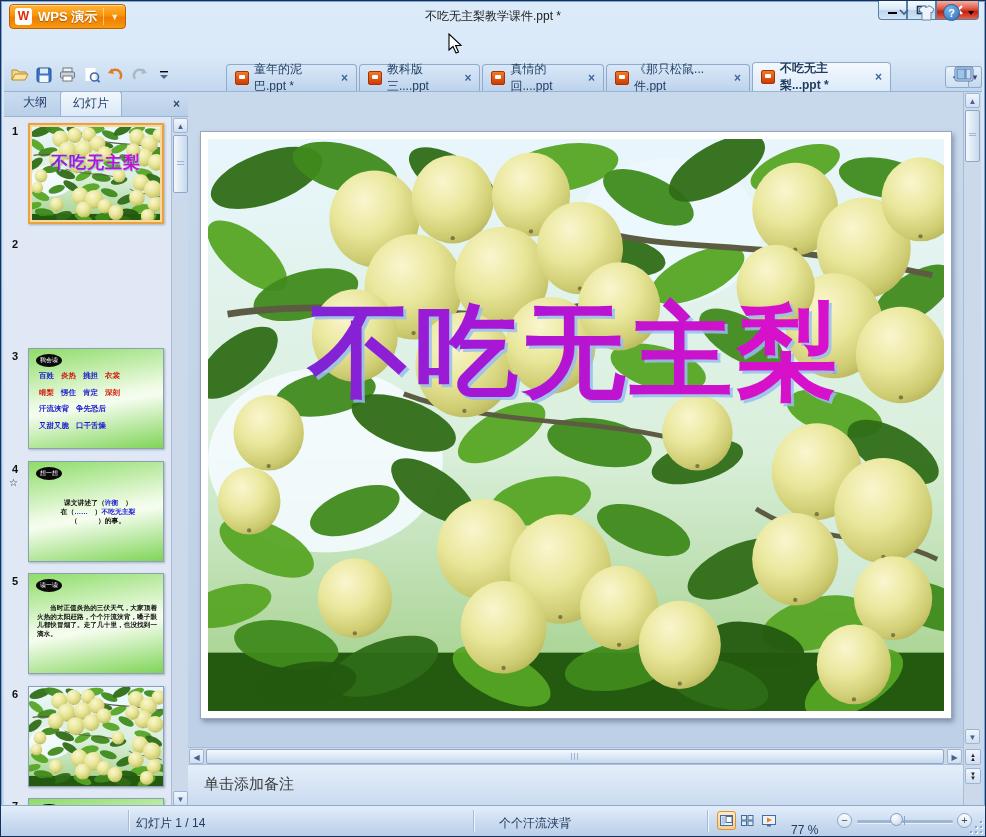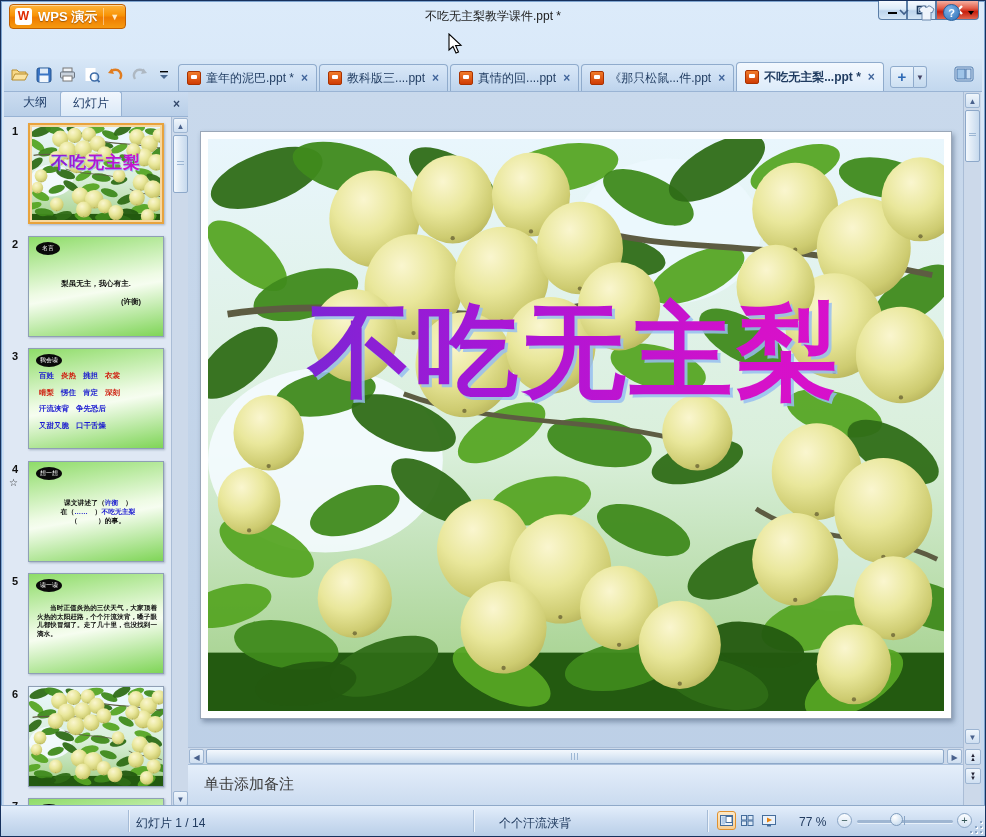--- a/index.html
+++ b/index.html
@@ -36,21 +36,21 @@
     align-items:center; padding-left:12px; }
   .menu-item { padding:5px 13px; font-size:13px; color:#254164; cursor:default; }
   #menuRight { position:absolute; right:10px; top:3px; display:flex; align-items:center; gap:7px; }
   .help-circ { width:17px; height:17px; border-radius:50%; color:#fff; font-size:11px; font-weight:bold;
     background:radial-gradient(circle at 35% 30%,#7fb4e8,#2f71b8 70%,#1d5globe); background:radial-gradient(circle at 35% 30%,#7fb4e8,#2f71b8);
     text-align:center; line-height:17px; border:1px solid #1d5globe; border:1px solid #235f9d; }
   #cursor { position:absolute; left:447px; top:32px; width:15px; height:22px; z-index:50; }
   
   #tabrow { position:absolute; left:3px; right:3px; top:58px; height:33px;
     background:linear-gradient(180deg,#d8e7f7,#c2d7ee); border-bottom:1px solid #9ab4d4;
-    display:flex; align-items:flex-end; }
+    display:flex; align-items:flex-end;gap:48px; }
   #quick { display:flex; align-items:center; gap:3px; padding:0 4px 6px 5px; }
   .qbtn { width:21px; height:21px; display:flex; align-items:center; justify-content:center; }
   #docTabs { display:flex; align-items:flex-end; height:100%; }
   .doc-tab { height:27px; display:flex; align-items:center; gap:5px; padding:0 8px;
     border:1px solid #8fabcc; border-bottom:none; border-radius:4px 4px 0 0; margin-right:2px;
     background:linear-gradient(180deg,#d9e8f8,#bdd3ec); font-size:12px; color:#1e3least; color:#1e3a5f; }
   .doc-tab.active { background:linear-gradient(180deg,#f3f8fe,#dcebfa); font-weight:bold; height:29px; }
   .ppt-ico { width:14px; height:14px; border-radius:2px; background:linear-gradient(180deg,#f07b2a,#d03c05);
     border:1px solid #a93200; position:relative; flex:none; }
   .ppt-ico::after { content:""; position:absolute; left:3px; top:3px; right:3px; bottom:5px; background:#fff; border-radius:1px; }
@@ -142,21 +142,21 @@
   
   #status { position:absolute; left:0; bottom:0; width:100%; height:31px;
     background:linear-gradient(180deg,#e3eefb 0%,#cdddf1 50%,#b9cfe8 100%);
     border-top:1px solid #8fa9c9; font-size:12px; color:#223c60; }
   .st-sep { position:absolute; top:4px; bottom:4px; width:1px; background:#a5bbd6; box-shadow:1px 0 0 #eef4fb; }
   #stSlide { position:absolute; left:135px; top:9px; }
   #stTmpl { position:absolute; left:498px; top:9px; }
   .view-btn { position:absolute; top:5px; width:19px; height:19px; display:flex; align-items:center;
     justify-content:center; border-radius:3px; }
   .view-btn.sel { border:1px solid #e0912f; background:linear-gradient(180deg,#fde9c8,#f7cf96); }
-  #stZoom { position:absolute; left:790px; top:9px;margin-left:8px; }
+  #stZoom { position:absolute; left:790px; top:17px; }
   .zbtn { position:absolute; top:7px; width:15px; height:15px; border-radius:50%;
     background:linear-gradient(180deg,#fbfdff,#d4e2f2); border:1px solid #8aa5c5; color:#355;
     font-size:11px; line-height:13px; text-align:center; }
   #zTrack { position:absolute; left:856px; top:14px; width:96px; height:3px;
     background:#9fb6d2; border-radius:2px; box-shadow:0 1px 0 #e8f1fa; }
   #zThumb { position:absolute; left:889px; top:7px; width:13px; height:13px; border-radius:50%;
     background:radial-gradient(circle at 35% 30%,#ffffff,#cfe0f1 70%,#a7c0da); border:1px solid #7f9cbd; }
   #zMid { position:absolute; left:903px; top:10px; width:1px; height:9px; background:#8aa5c5; }
   #grip { position:absolute; right:3px; bottom:3px; width:12px; height:12px; }
   #grip i { position:absolute; width:2px; height:2px; background:#8aa5c5; box-shadow:1px 1px 0 #fff; }
@@ -429,27 +429,20 @@
                 <ellipse cx="500" cy="302" rx="36" ry="38.88" fill="url(#pearG1)"></ellipse>
                 <circle cx="500" cy="336.2" r="2.2" fill="#6b6536" opacity="0.8"></circle>
                 <ellipse cx="482" cy="520" rx="42" ry="45.36" fill="url(#pearG1)"></ellipse>
                 <circle cx="482" cy="559.9" r="2.2" fill="#6b6536" opacity="0.8"></circle>
                 <ellipse cx="660" cy="540" rx="38" ry="41.040000000000006" fill="url(#pearG1)"></ellipse>
                 <circle cx="660" cy="576.1" r="2.2" fill="#6b6536" opacity="0.8"></circle>
               </svg><div class="mini-title">不吃无主梨</div></div>
           </div>
           <div class="thumb-row" style="top: 118.5px;">
             <span class="thumb-num">2</span>
-            <div class="thumb-box">
-              <div class="green-slide">
-                <div class="badge">名言</div>
-                <div class="quote-l1">梨虽无主，我心有主.</div>
-                <div class="quote-l2">(许衡)</div>
-              </div>
-            </div>
           </div>
           <div class="thumb-row" style="top: 231px;">
             <span class="thumb-num">3</span>
             <div class="thumb-box">
               <div class="green-slide">
                 <div class="badge">我会读</div>
                 <div class="words-wrap">
                   <div class="words-row">
                     <span style="color: rgb(27, 27, 208);">百姓</span>
                     <span style="color: rgb(207, 31, 16);">炎热</span>

